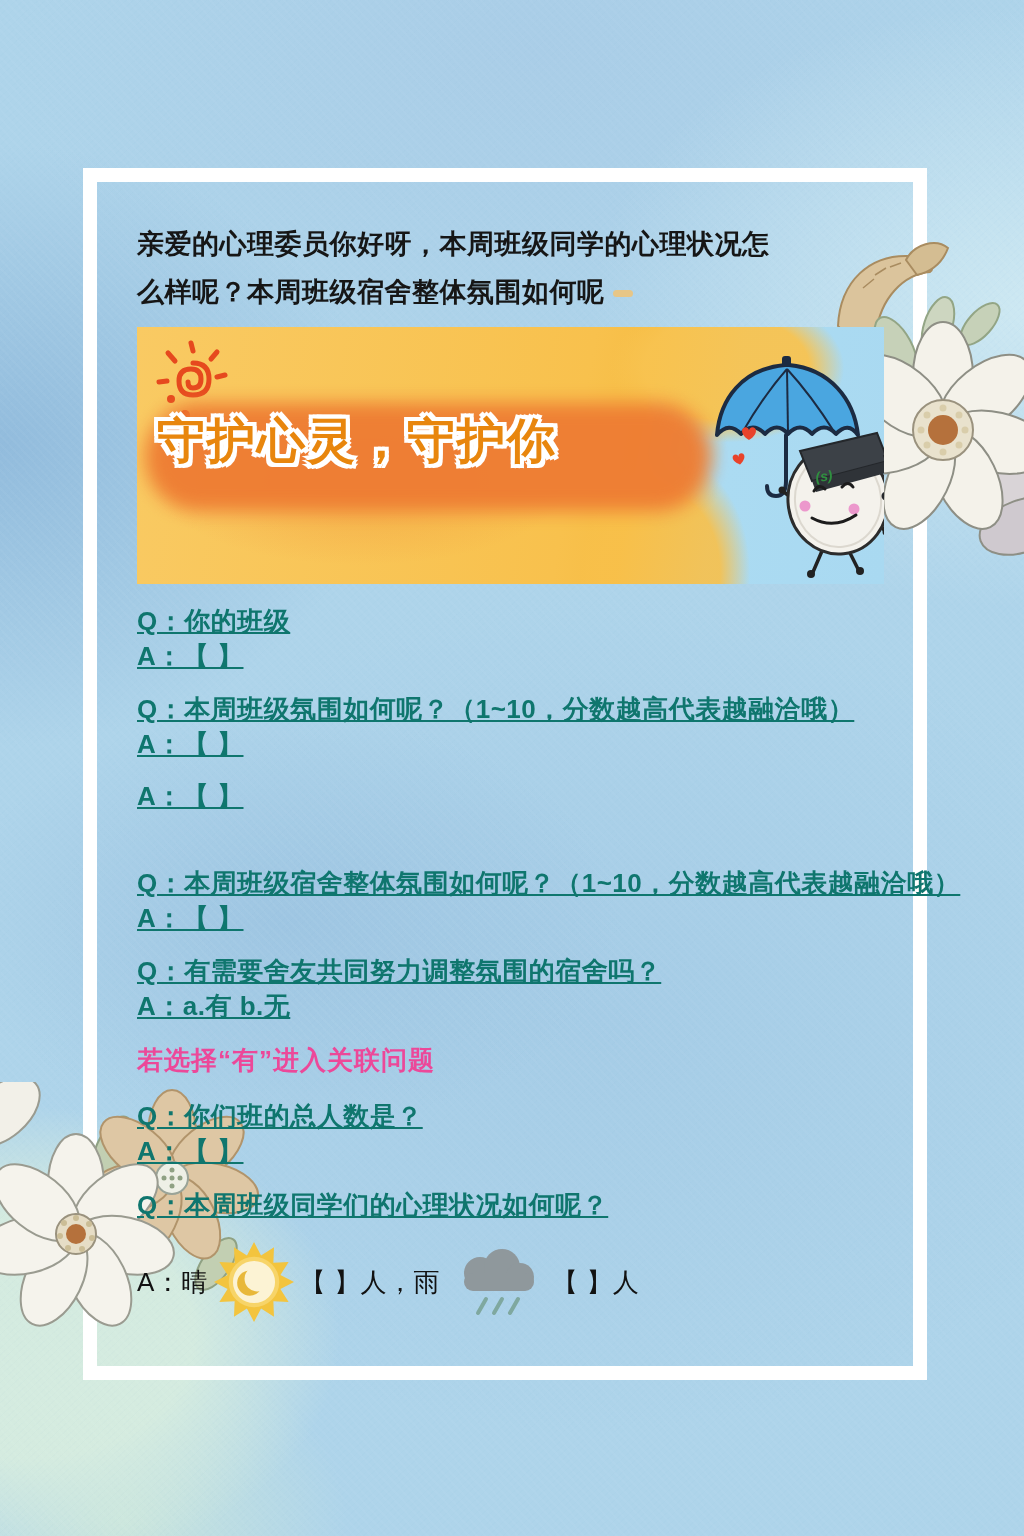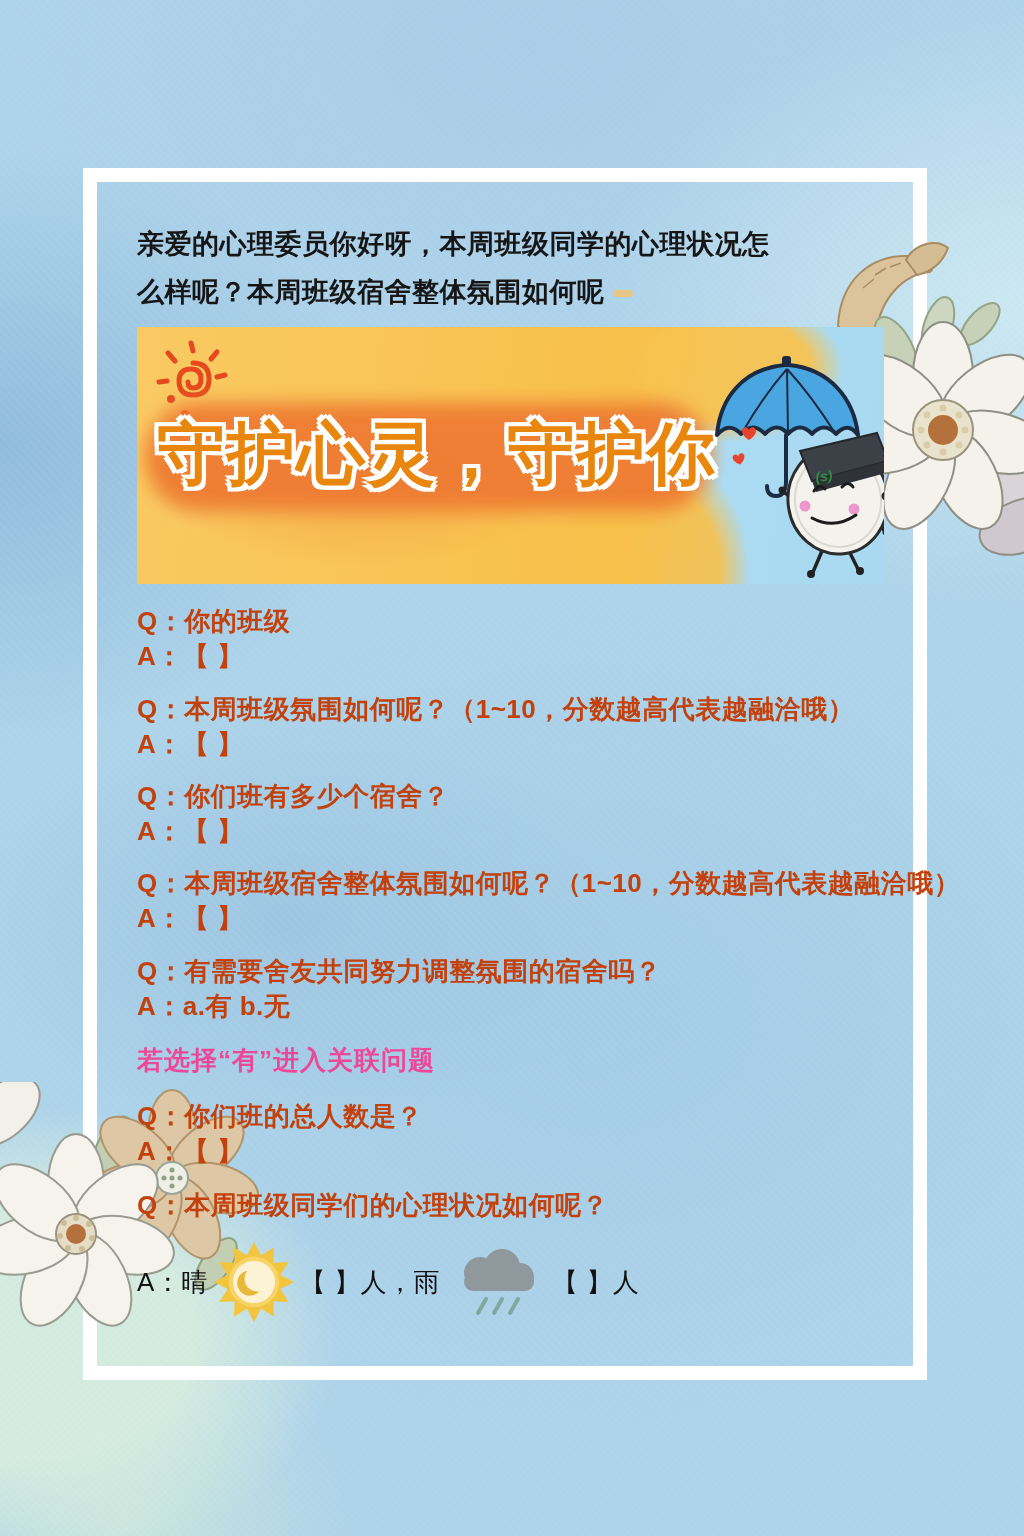--- a/index.html
+++ b/index.html
@@ -51,32 +51,33 @@
       radial-gradient(300px 120px at 30% 60%, rgba(238,136,52,.45), rgba(238,136,52,0) 70%),
       radial-gradient(150px 95px at 79% 16%, rgba(248,195,80,.95) 0 55%, rgba(248,195,80,0) 78%),
       radial-gradient(120px 160px at 70% 95%, rgba(248,192,74,.9) 0 50%, rgba(248,192,74,0) 75%),
       linear-gradient(100deg,#f9ca63 0%,#f8c14d 58%,#f6bd45 66%,#abdbf2 77%,#a9d9f1 100%);
   }
   .banner-stripe{
     position:absolute;left:8px;top:76px;width:566px;height:108px;border-radius:54px;
     background:#ee7c33;filter:blur(9px);opacity:.95;
   }
   .banner-title{
-    position:absolute;left:20px;top:82px;font-size:68px;font-weight:bold;color:#e8860d;
+    position:absolute;left:20px;top:82px;font-size:48px;font-weight:bold;color:#e8860d;
     letter-spacing:2px;white-space:nowrap;
     text-shadow:-4px -4px 0 #fff,4px -4px 0 #fff,-4px 4px 0 #fff,4px 4px 0 #fff,
                 -4px 0 0 #fff,4px 0 0 #fff,0 -4px 0 #fff,0 4px 0 #fff;
   }
   .banner-sun{position:absolute;left:16px;top:12px;width:76px;height:84px;}
   .banner-mascot{position:absolute;left:535px;top:28px;width:216px;height:228px;overflow:visible;}
   
   .qa{
     position:absolute;left:137px;width:786px;z-index:5;
-    font-size:26px;font-weight:bold;color:#c2410c;line-height:35px;letter-spacing:.5px;
+    font-size:26px;font-weight:bold;color:#0f766e;line-height:35px;letter-spacing:.5px;
     white-space:nowrap;
+    text-decoration:underline;
   }
   #qa1{top:604px}#qa2{top:692px}#qa3{top:779px}#qa4{top:866px}#qa5{top:954px}
   .branch-note{
     position:absolute;left:137px;top:1043px;z-index:5;
     font-size:26px;font-weight:bold;color:#ec4899;letter-spacing:1px;white-space:nowrap;
   }
   #qa6{top:1099px}#q7{top:1188px}
   .weather-row{
     position:absolute;left:137px;top:1236px;height:92px;z-index:5;
     display:flex;align-items:center;
@@ -228,21 +229,20 @@
 
 <div class="qa" id="qa1">
   <div>Q：你的班级</div>
   <div>A：【 】</div>
 </div>
 <div class="qa" id="qa2">
   <div>Q：本周班级氛围如何呢？（1~10，分数越高代表越融洽哦）</div>
   <div>A：【 】</div>
 </div>
 <div class="qa" id="qa3">
-  <div>Q：你们班有多少个宿舍？</div>
   <div>A：【 】</div>
 </div>
 <div class="qa" id="qa4">
   <div>Q：本周班级宿舍整体氛围如何呢？（1~10，分数越高代表越融洽哦）</div>
   <div>A：【 】</div>
 </div>
 <div class="qa" id="qa5">
   <div>Q：有需要舍友共同努力调整氛围的宿舍吗？</div>
   <div>A：a.有 b.无</div>
 </div>

